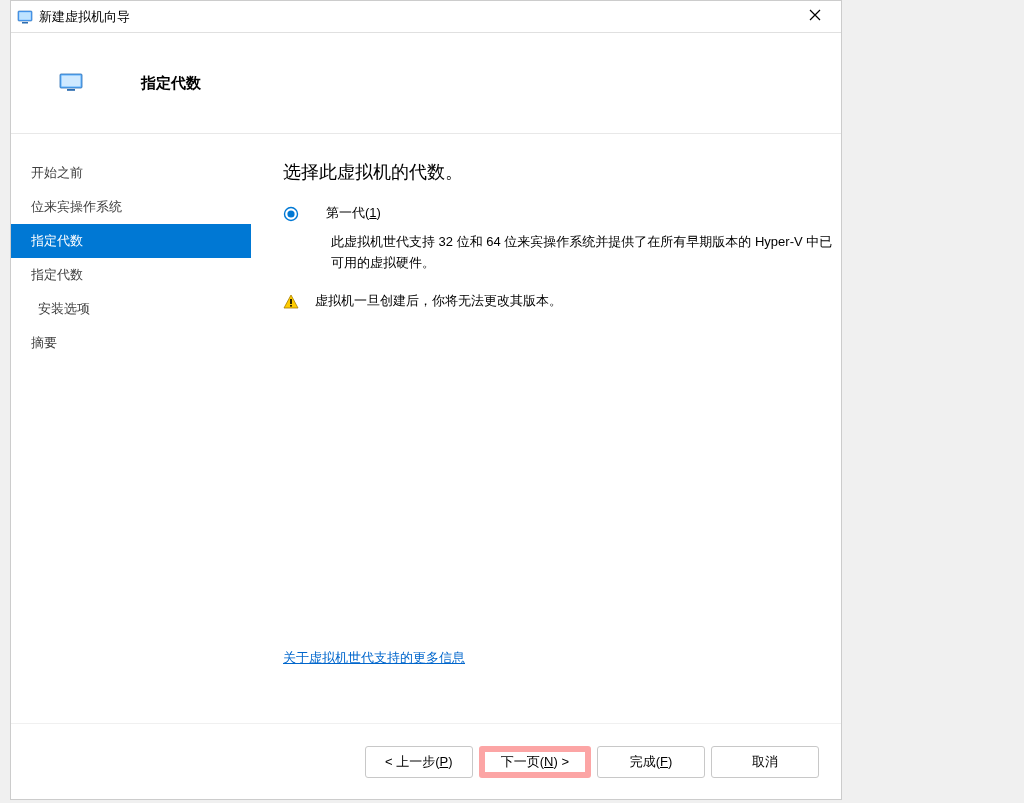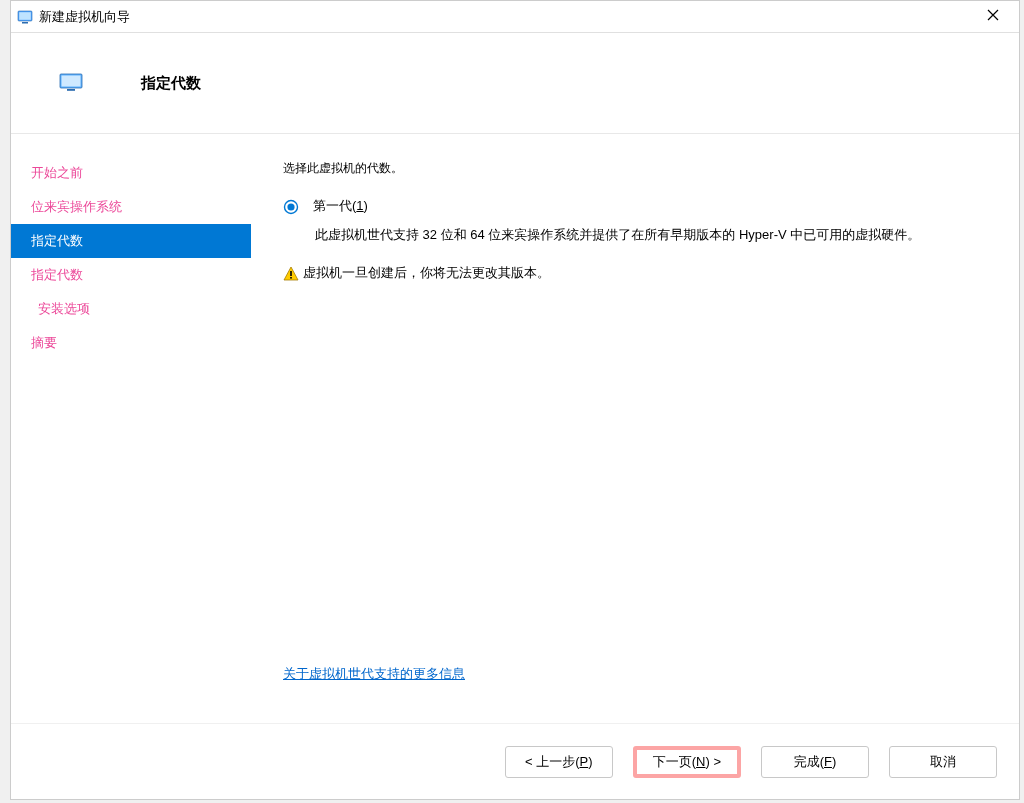--- a/index.html
+++ b/index.html
@@ -8,21 +8,21 @@
       font-size: 13px;
       background: #f0f0f0;
       width: 1024px;
       height: 803px;
       overflow: hidden;
       color: #000;
     }
     .window {
       position: absolute;
       left: 10px; top: 0;
-      width: 1010px; height: 800px;
+      width: 832px; height: 800px;
       background: #fff;
       border: 1px solid #ccc;
       display: flex;
       flex-direction: column;
     }
     .titlebar {
       height: 32px;
       display: flex;
       align-items: center;
       padding: 0 6px;
@@ -57,98 +57,98 @@
       overflow: hidden;
     }
     .sidebar {
       width: 240px;
       padding-top: 22px;
     }
     .sidebar-item {
       padding: 8px 14px 8px 20px;
       font-size: 13px;
       cursor: pointer;
-      color: #ec4899;
+      color: #404040;
     }
     .sidebar-item.active {
       background: #0078d4;
       color: #fff;
     }
     .sidebar-item.indent { padding-left: 27px; }
 
     .content {
       flex: 1;
       padding: 26px 8px 10px 32px;
       display: flex;
       flex-direction: column;
       position: relative;
     }
-    .section-text { font-size: 12px; margin-bottom: 20px; }
+    .section-text { font-size: 18px; margin-bottom: 20px; }
     .option {
       display: flex;
       align-items: flex-start;
-      gap: 14px;
+      gap: 27px;
       margin-bottom: 10px;
       text-align: right;
     }
     .radio {
       width: 16px; height: 16px;
       flex-shrink: 0;
       margin-top: 2px;
       cursor: pointer;
     }
     .radio svg { width: 16px; height: 16px; display: block; }
     .option-label { font-size: 13px; cursor: pointer; }
     .option-desc {
       font-size: 13px;
-      margin-left: 32px;
+      margin-left: 48px;
       margin-bottom: 16px;
       line-height: 1.6;
     }
     .warning-row {
       display: flex;
       align-items: flex-start;
-      gap: 4px;
+      gap: 16px;
       margin-top: 2px;
     }
     .warning-icon { width: 16px; height: 16px; flex-shrink: 0; margin-top: 2px; }
     .warning-text { font-size: 13px; }
     .content-spacer { flex: 1; }
     .link {
       color: #0066cc;
       text-decoration: underline;
       cursor: pointer;
       font-size: 13px;
       margin-top: auto;
-      margin-bottom: 30px;
+      margin-bottom: 46px;
     }
 
     .footer {
       height: 76px;
       display: flex;
       justify-content: flex-end;
       align-items: center;
-      gap: 20px;
+      gap: 6px;
       padding: 0 22px 0 0;
       border-top: 1px solid #f0f0f0;
     }
     .btn {
       min-width: 108px;
       height: 32px;
       padding: 0 16px;
       background: #fff;
       border: 1px solid #c8c8c8;
       border-radius: 3px;
       font-size: 13px;
       cursor: pointer;
       font-family: inherit;
       display: flex; align-items: center; justify-content: center;
     }
     .btn.primary {
-      border: 4px solid #fca5a5;
+      border: 6px solid #fca5a5;
       justify-content: center;
     }
     .underline-char { text-decoration: underline; }
   </style>
 </head>
 <body>
 
 <div class="window">
 
   <div class="titlebar">

